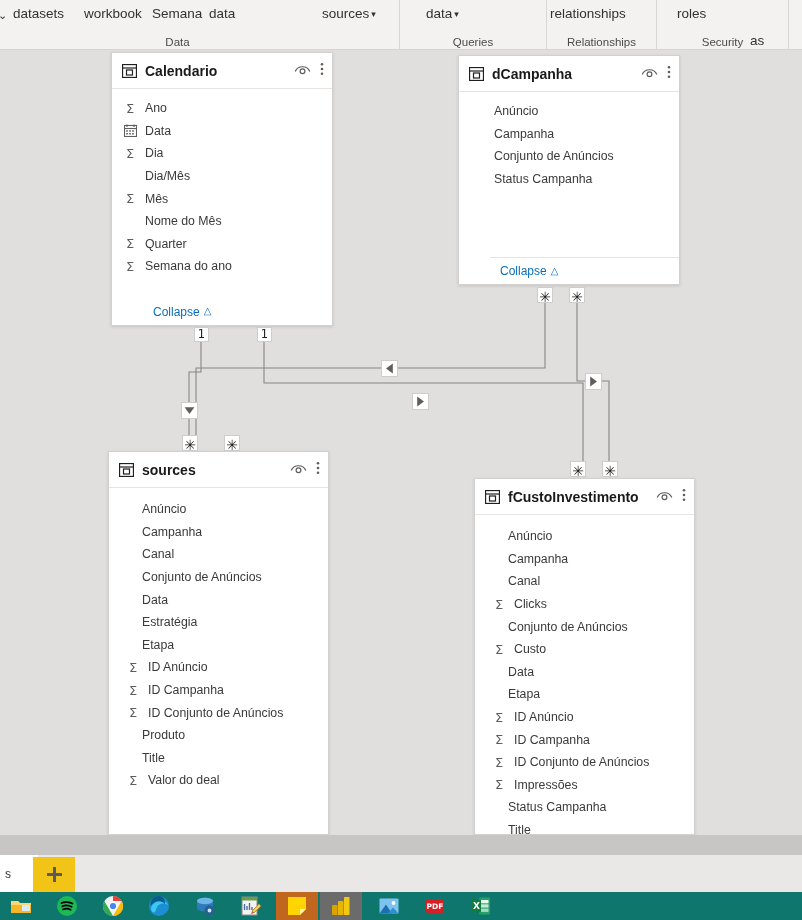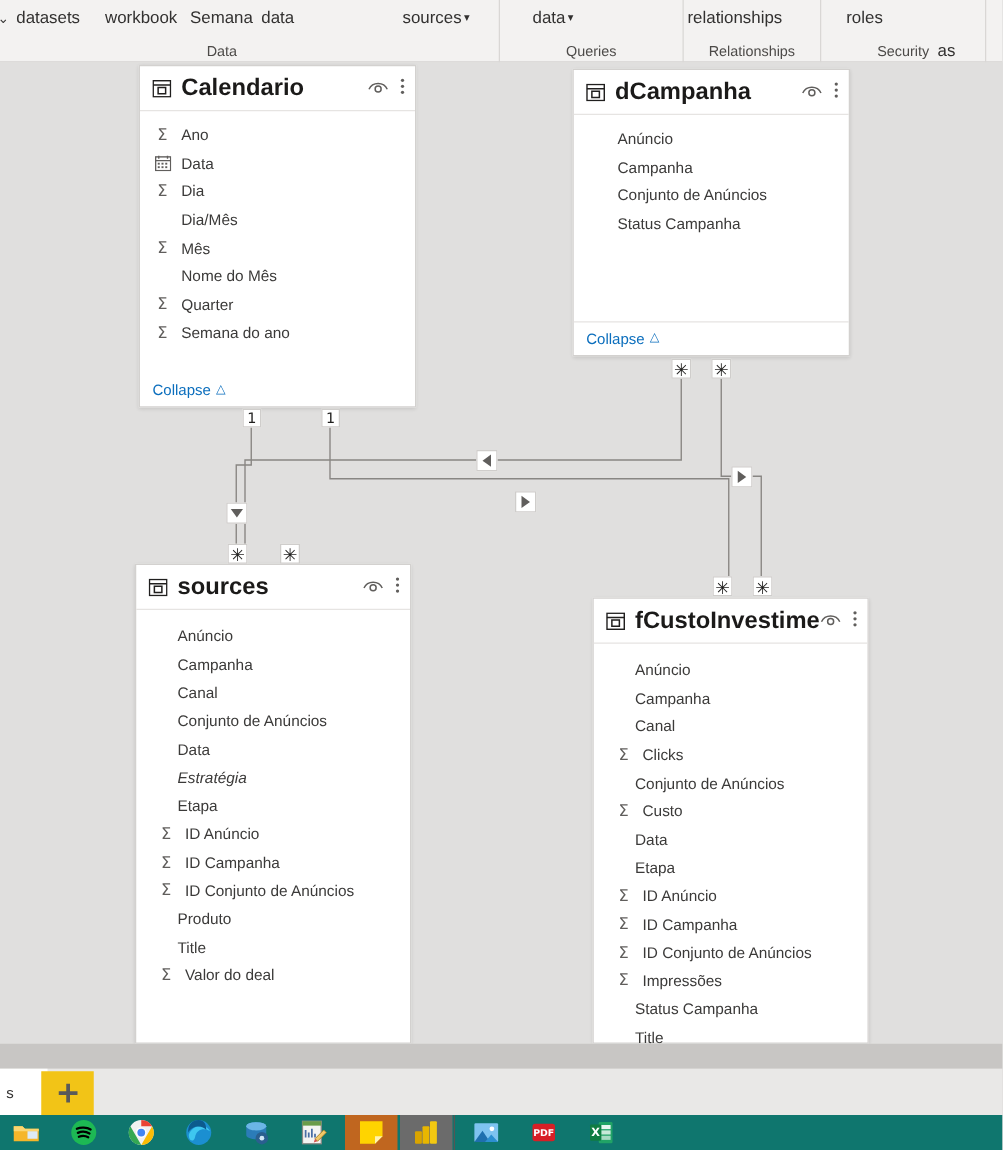--- a/index.html
+++ b/index.html
@@ -55,21 +55,21 @@
   .tbl-head {
     position:relative; height:36px;
     border-bottom:1px solid #e6e4e2;
     display:flex; align-items:center; padding:0 8px 0 10px;
   }
   .tbl-ico {
     width:15px; height:14px; flex:0 0 auto; margin-right:8px; position:relative;
   }
   .tbl-ico svg { display:block; }
   .tbl-name {
-    font-size:19px; color:#1b1a19; font-weight:600;
+    font-size:14px; color:#1b1a19; font-weight:600;
     white-space:nowrap; overflow:hidden; flex:1 1 auto;
   }
   .tbl-acts { display:flex; align-items:center; gap:9px; flex:0 0 auto; }
   .eye-ico, .dots-ico { display:block; cursor:pointer; }
 
   .fields { padding:8px 0 0 0; }
   .fld {
     height:22.6px; display:flex; align-items:center;
     padding-left:10px; font-size:12.3px; color:#3b3a39;
     white-space:nowrap;
@@ -78,21 +78,21 @@
     width:16px; height:14px; flex:0 0 auto; margin-right:7px;
     display:flex; align-items:center; justify-content:center;
   }
   .fld .fi.blank { }
   .sig { font-size:13px; color:#605e5c; line-height:13px;
          font-family:"DejaVu Sans", sans-serif; }
   .fld .ftext { line-height:14px; }
 
   .tbl-foot {
     border-top:1px solid #e6e4e2; height:27px;
-    display:flex; align-items:center; padding-left:10px;
+    display:flex; align-items:center; padding-left:10px;margin-left:31px;
   }
   .collapse-link {
     font-size:12px; color:#0b6ebd; cursor:pointer;
     display:flex; align-items:center; gap:4px;
   }
   .collapse-link .car { font-size:10px; transform:translateY(-1px); }
 
   
   #rels { position:absolute; left:0; top:0; width:802px; height:785px; }
 
@@ -387,21 +387,21 @@
       </div>
       <div class="fld" style="padding-left:33px;">
         <span class="ftext">Canal</span>
       </div>
       <div class="fld" style="padding-left:33px;">
         <span class="ftext">Conjunto de Anúncios</span>
       </div>
       <div class="fld" style="padding-left:33px;">
         <span class="ftext">Data</span>
       </div>
-      <div class="fld" style="padding-left:33px;font-style:italic;">
+      <div class="fld" style="padding-left:33px;">
         <span class="ftext">Estratégia</span>
       </div>
       <div class="fld" style="padding-left:33px;">
         <span class="ftext">Etapa</span>
       </div>
       <div class="fld" style="padding-left:16px;">
         <span class="fi">
             <span class="sig">Σ</span>
           </span>
         <span class="ftext">ID Anúncio</span>

